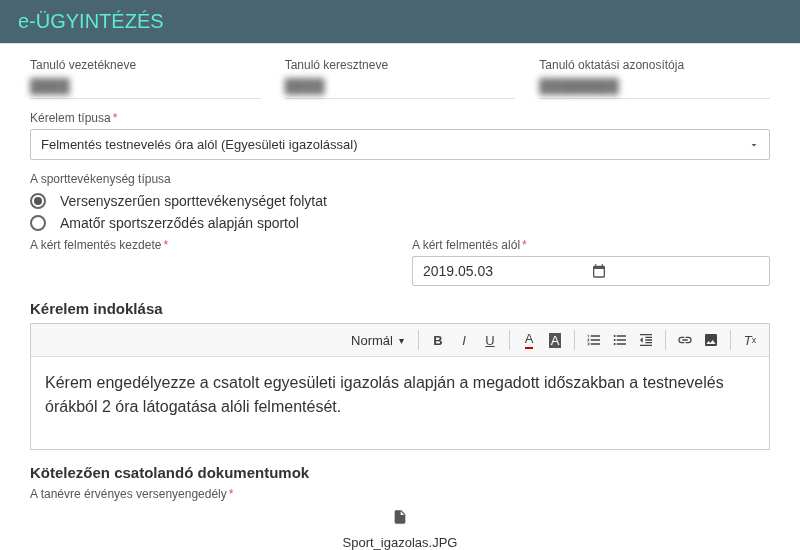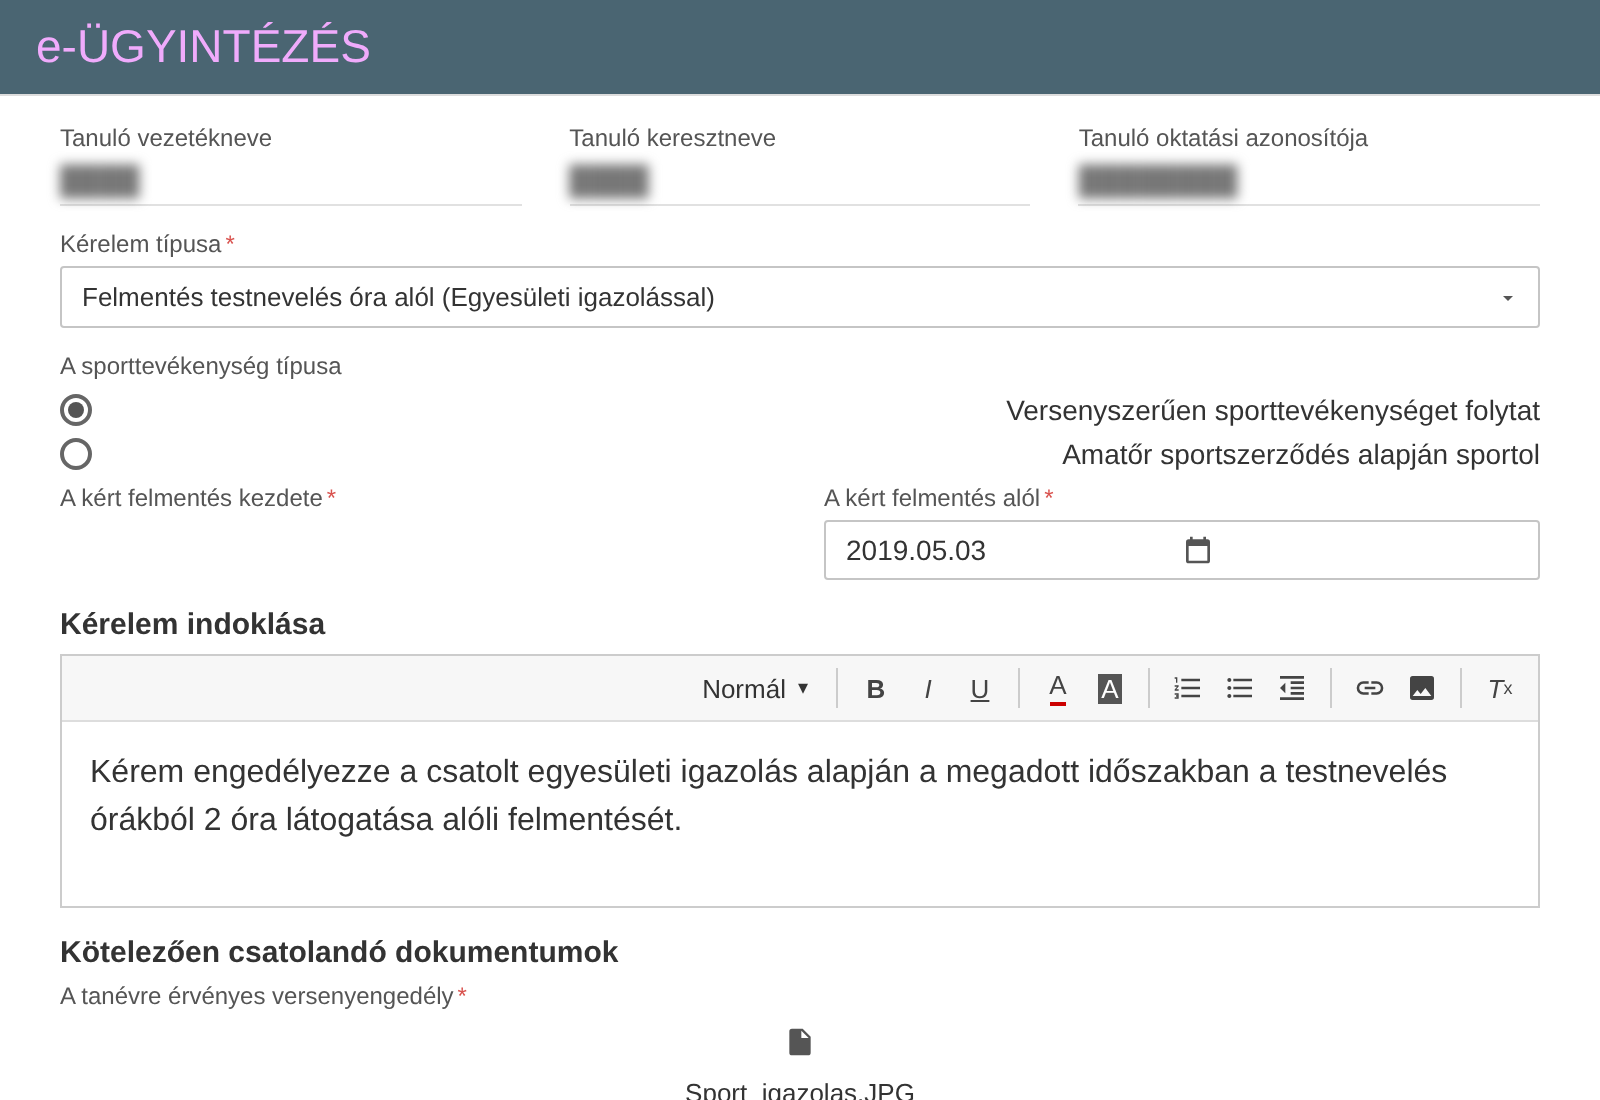--- a/index.html
+++ b/index.html
@@ -7,23 +7,23 @@
     font-family: Arial, Helvetica, sans-serif;
     font-size: 13px;
     color: #333;
     background: #fff;
     width: 800px;
     height: 550px;
     overflow: hidden;
   }
   .header {
     background: #4a6572;
-    color: #f0abfc;
+    color: #5eead4;
     padding: 10px 18px;
-    font-size: 23px;
+    font-size: 20px;
     font-weight: 300;
   }
   .body {
     border-top: 1px solid #ddd;
     padding: 14px 30px 0 30px;
   }
   .row { display: flex; gap: 24px; margin-bottom: 12px; }
   .field { flex: 1; }
   .label { font-size: 12px; color: #555; margin-bottom: 4px; display: block; }
   .req { color: #d9534f; margin-left: 2px; }
@@ -40,21 +40,21 @@
     font-size: 13px;
     appearance: none;
     border-radius: 2px;
   }
   .select-wrap { position: relative; }
   .select-caret {
     position: absolute; right: 10px; top: 50%; transform: translateY(-50%);
     pointer-events: none; color: #555;
   }
   .radio-group { margin-top: 4px; }
-  .radio-item { display: flex; align-items: center; gap: 0; padding: 3px 0; font-size: 14px; justify-content: space-between; }
+  .radio-item { display: flex; align-items: center; gap: 14px; padding: 3px 0; font-size: 14px; }
   .radio-circle {
     width: 16px; height: 16px; border: 2px solid #666; border-radius: 50%;
     display: inline-flex; align-items: center; justify-content: center;
   }
   .radio-circle.sel::after {
     content: ""; width: 8px; height: 8px; background: #555; border-radius: 50%;
   }
   .date-row { display: flex; gap: 24px; margin-bottom: 14px; }
   .date-field { flex: 1; }
   .date-input {

